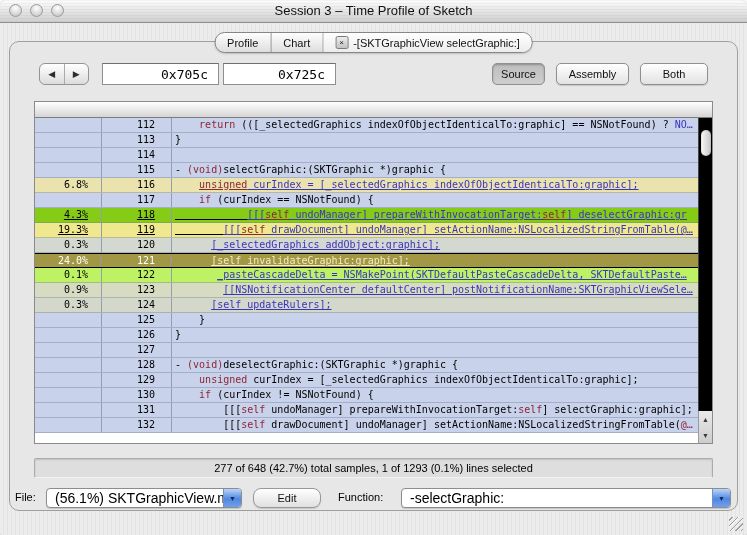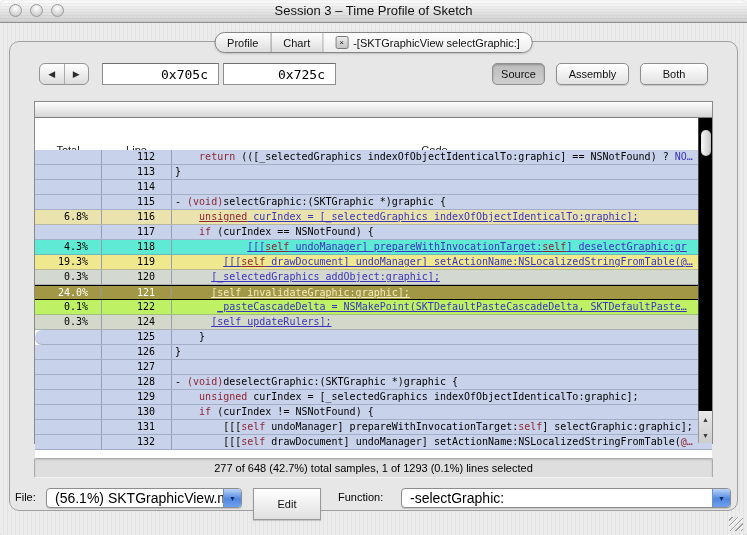--- a/index.html
+++ b/index.html
@@ -36,21 +36,21 @@
     display:flex;align-items:center;justify-content:center;background:linear-gradient(#ffffff,#e2e2e2);
     box-shadow:0 1px 1px rgba(0,0,0,.15);box-sizing:border-box;}
   .viewbtn.pressed{background:linear-gradient(#bdbdbd,#cfcfcf);box-shadow:inset 0 1px 2px rgba(0,0,0,.25);}
   #btn-source{left:482px;width:53px;} #btn-assembly{left:546px;width:73px;} #btn-both{left:630px;width:68px;}
   
   .tablewrap{position:absolute;left:24px;top:59px;width:679px;height:343px;border:1px solid #8a8a8a;box-sizing:border-box;background:#fff;}
   .thead{display:flex;height:16px;background:linear-gradient(#ffffff,#d5d5d5);border-bottom:1px solid #7d7d7d;box-sizing:border-box;}
   .th{font-size:11px;color:#1a1a1a;display:flex;align-items:center;justify-content:center;border-right:1px solid #b3b3b3;box-sizing:border-box;position:relative;margin-top:48px;}
   .th-total{width:67px;} .th-line{width:70px;} .th-code{flex:1;} .th-sb{width:14px;border-right:none;}
   .sorticon{position:absolute;right:6px;top:2px;font-size:8px;color:#8b8b8b;}
-  .tbody{position:relative;height:325px;background:#fff;margin-top:32px;}
+  .tbody{position:relative;height:325px;background:#fff;}
   .t-row{display:flex;height:15px;box-sizing:border-box;border-bottom:1px solid rgba(120,130,155,.45);}
   .t-cell{box-sizing:border-box;overflow:hidden;white-space:pre;}
   .c-total{width:67px;font-family:"DejaVu Sans Mono",monospace;font-size:10px;line-height:14px;text-align:right;
     padding-right:13px;border-right:1px solid #959db0;color:#000;}
   .c-line{width:70px;font-family:"DejaVu Sans Mono",monospace;font-size:10px;line-height:14px;text-align:right;
     padding-right:16px;border-right:1px solid #959db0;color:#000;}
   .c-code{flex:1;font-family:"DejaVu Sans Mono",monospace;font-size:10px;line-height:14px;padding-left:3px;}
   .sel-row{border-top:1px solid #000;border-bottom:1px solid #000;}
   .sel-row .c-total,.sel-row .c-line{color:#fff;border-radius:6px;}
   .s-pl{color:#000;} .s-kw{color:var(--kw);} .s-lkw{color:var(--kw);text-decoration:underline;}
@@ -70,21 +70,21 @@
     display:flex;align-items:center;justify-content:center;font-size:11px;color:#000;}
   
   .footer-label{position:absolute;top:449px;font-size:11px;color:#000;}
   #file-label{left:5px;} #func-label{left:328px;}
   .popup{position:absolute;top:446px;height:20px;border:1px solid #8d8d8d;border-radius:4px;background:#fff;display:flex;
     box-sizing:border-box;overflow:hidden;box-shadow:0 1px 1px rgba(0,0,0,.15);}
   #file-popup{left:36px;width:196px;} #func-popup{left:391px;width:330px;}
   .popup-text{flex:1;font-size:14px;color:#000;display:flex;align-items:center;padding-left:8px;white-space:nowrap;overflow:hidden;}
   .popup-arrow{width:17px;background:linear-gradient(#b9d4fa,#5187e0 55%,#6fa0ec);border-left:1px solid #7490c0;
     display:flex;align-items:center;justify-content:center;font-size:7px;color:#0d2a5e;}
-  .editbtn{position:absolute;left:243px;top:446px;width:68px;height:32px;border:1px solid #989898;border-radius:0;
+  .editbtn{position:absolute;left:243px;top:446px;width:68px;height:20px;border:1px solid #989898;border-radius:8px;
     background:linear-gradient(#ffffff,#e0e0e0);font-size:11px;color:#111;display:flex;align-items:center;justify-content:center;
     box-sizing:border-box;box-shadow:0 1px 1px rgba(0,0,0,.15);}
   .grip{position:absolute;right:4px;bottom:4px;width:14px;height:14px;
     background:repeating-linear-gradient(135deg,transparent 0 2px,#9d9d9d 2px 3px,#f4f4f4 3px 4px);}
 </style>
 </head>
 <body>
 
 <div class="window">
 
@@ -156,51 +156,56 @@
           <div class="t-row" style="background: rgb(234, 227, 174);">
             <div class="t-cell c-total">6.8%</div>
             <div class="t-cell c-line">116</div>
             <div class="t-cell c-code"><span class="s-pl">    </span><span class="s-lkw">unsigned</span><span class="s-link"> curIndex = [_selectedGraphics indexOfObjectIdenticalTo:graphic];</span></div>
           </div>
           <div class="t-row" style="background: rgb(200, 210, 234);">
             <div class="t-cell c-total"></div>
             <div class="t-cell c-line">117</div>
             <div class="t-cell c-code"><span class="s-pl">    </span><span class="s-kw">if</span><span class="s-pl"> (curIndex == NSNotFound) {</span></div>
           </div>
-          <div class="t-row" style="background: #5eead4;">
+          <div class="t-row" style="background: #84cc16; text-decoration: underline;">
             <div class="t-cell c-total">4.3%</div>
             <div class="t-cell c-line">118</div>
             <div class="t-cell c-code"><span class="s-pl">            </span><span class="s-link">[[[</span><span class="s-lkw">self</span><span class="s-link"> undoManager] prepareWithInvocationTarget:</span><span class="s-lkw">self</span><span class="s-link">] deselectGraphic:gr</span></div>
           </div>
-          <div class="t-row" style="background: rgb(240, 232, 143);">
+          <div class="t-row" style="background: rgb(240, 232, 143); text-decoration: underline;">
             <div class="t-cell c-total">19.3%</div>
             <div class="t-cell c-line">119</div>
             <div class="t-cell c-code"><span class="s-pl">        </span><span class="s-link">[[[</span><span class="s-lkw">self</span><span class="s-link"> drawDocument] undoManager] setActionName:NSLocalizedStringFromTable(@…</span></div>
           </div>
           <div class="t-row" style="background: rgb(211, 216, 208);">
             <div class="t-cell c-total">0.3%</div>
             <div class="t-cell c-line">120</div>
             <div class="t-cell c-code"><span class="s-pl">      </span><span class="s-link">[_selectedGraphics addObject:graphic];</span></div>
           </div>
           <div class="t-row sel-row" style="background: rgb(162, 151, 68);">
             <div class="t-cell c-total">24.0%</div>
             <div class="t-cell c-line">121</div>
             <div class="t-cell c-code"><span class="s-pl">      </span><span class="s-sel">[self invalidateGraphic:graphic];</span></div>
           </div>
           <div class="t-row" style="background: #bef264;">
             <div class="t-cell c-total">0.1%</div>
             <div class="t-cell c-line">122</div>
             <div class="t-cell c-code"><span class="s-pl">       </span><span class="s-link">_pasteCascadeDelta = NSMakePoint(SKTDefaultPasteCascadeDelta, SKTDefaultPaste…</span></div>
           </div>
+          <div class="t-row" style="background: rgb(215, 219, 193);">
+            <div class="t-cell c-total">0.9%</div>
+            <div class="t-cell c-line">123</div>
+            <div class="t-cell c-code"><span class="s-pl">        </span><span class="s-link">[[NSNotificationCenter defaultCenter] postNotificationName:SKTGraphicViewSele…</span></div>
+          </div>
           <div class="t-row" style="background: rgb(211, 216, 203);">
             <div class="t-cell c-total">0.3%</div>
             <div class="t-cell c-line">124</div>
             <div class="t-cell c-code"><span class="s-pl">      </span><span class="s-link">[self updateRulers];</span></div>
           </div>
-          <div class="t-row" style="background: rgb(200, 210, 234); border-radius: 7px;">
+          <div class="t-row" style="background: rgb(200, 210, 234);">
             <div class="t-cell c-total"></div>
             <div class="t-cell c-line">125</div>
             <div class="t-cell c-code"><span class="s-pl">    }</span></div>
           </div>
           <div class="t-row" style="background: rgb(200, 210, 234);">
             <div class="t-cell c-total"></div>
             <div class="t-cell c-line">126</div>
             <div class="t-cell c-code"><span class="s-pl">}</span></div>
           </div>
           <div class="t-row" style="background: rgb(200, 210, 234);">

